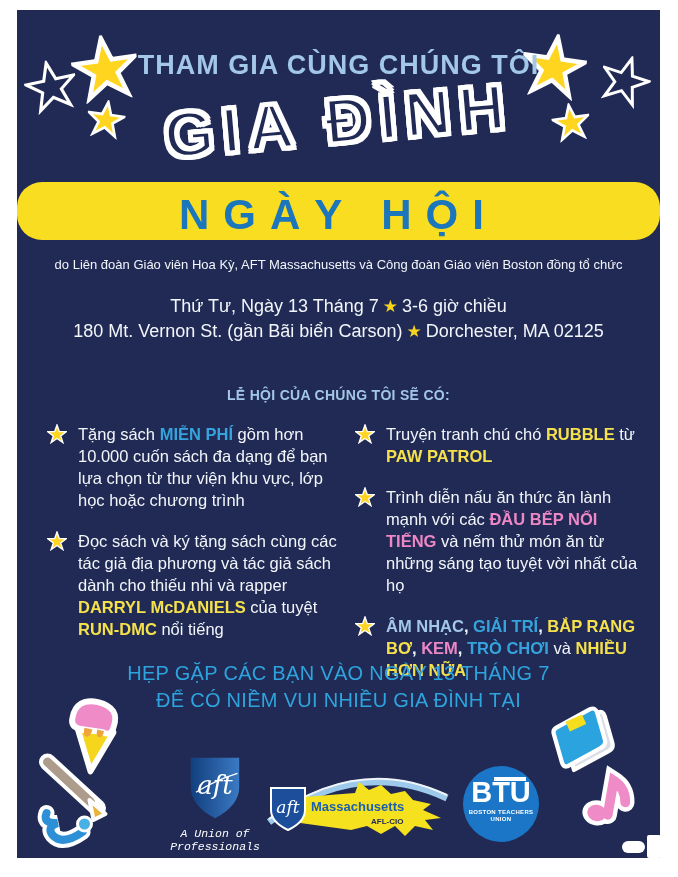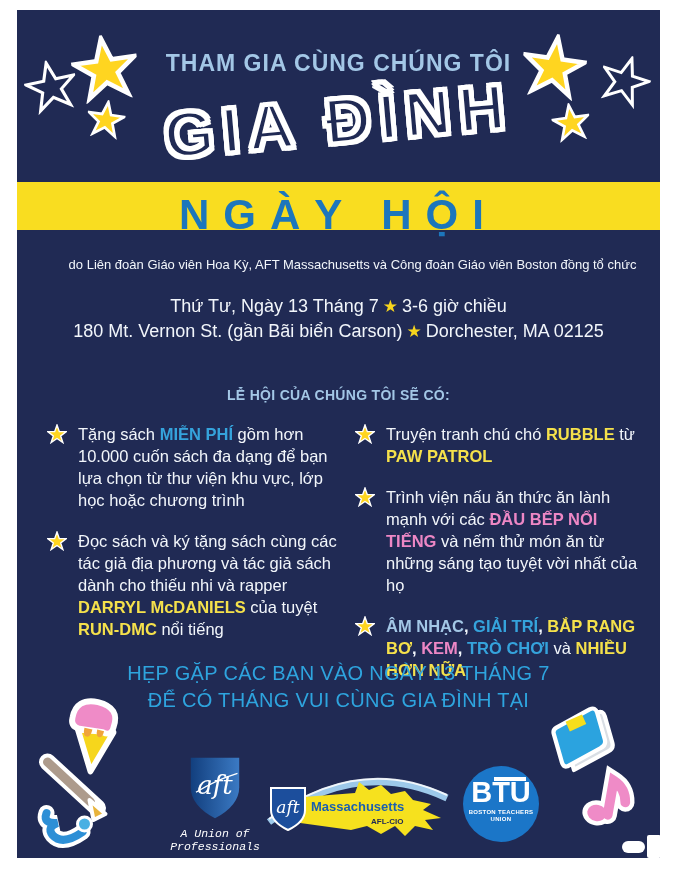--- a/index.html
+++ b/index.html
@@ -2,32 +2,32 @@
 <html><head>
 <meta charset="utf-8">
 <style>
   html,body{margin:0;padding:0;background:#ffffff;}
   .page{position:relative;width:678px;height:877px;background:#ffffff;overflow:hidden;
         font-family:"Liberation Sans", sans-serif;}
   .poster{position:absolute;left:17px;top:10px;width:643px;height:848px;background:#202A54;}
 
   
   .tagline{position:absolute;top:40px;left:0;width:100%;text-align:center;
-           color:#A3C7E6;font-weight:bold;font-size:23px;letter-spacing:1px;}
+           color:#A3C7E6;font-weight:bold;font-size:27px;letter-spacing:1px;}
   .big-title{position:absolute;top:74px;left:0;width:100%;text-align:center;
              font-size:64px;font-weight:bold;letter-spacing:8px;
              color:#202A54;transform:rotate(-5deg);
              -webkit-text-stroke:4px #ffffff;
              text-shadow:3px 3px 0 #fff,-3px -3px 0 #fff,3px -3px 0 #fff,-3px 3px 0 #fff,
                          3px 0 0 #fff,-3px 0 0 #fff,0 3px 0 #fff,0 -3px 0 #fff;}
   .deco-star{position:absolute;}
-  .banner{position:absolute;top:172px;left:0;width:100%;height:48px;background:#F9DD20;
+  .banner{position:absolute;top:172px;left:0;width:100%;height:58px;background:#F9DD20;
           text-align:center;line-height:66px;font-size:42px;font-weight:bold;
-          letter-spacing:14px;color:#1C76BC;}
-  .organizers{position:absolute;top:247px;left:14px;width:100%;text-align:center;
+          letter-spacing:14px;color:#1C76BC;border-radius:25px;}
+  .organizers{position:absolute;top:247px;left:0;width:100%;text-align:center;
               color:#F2F6FB;font-size:13px;}
 
   
   .event-block{position:absolute;top:284px;left:0;width:100%;text-align:center;
                color:#F2F6FB;font-size:18px;line-height:25px;}
   .star-glyph{color:#F7D51D;font-size:17px;padding:0 4px;}
 
   .features-heading{position:absolute;top:377px;left:0;width:100%;text-align:center;
                     color:#A3C7E6;font-weight:bold;font-size:14px;letter-spacing:0.3px;}
 
@@ -126,33 +126,33 @@
       <div class="bullet">
         <svg width="20" height="20" viewBox="0 0 100 100">
             <path d="M50 5 L61.8 38.2 96.6 38.2 68.4 59.5 79.4 92.7 50 72.4 20.6 92.7 31.6 59.5 3.4 38.2 38.2 38.2 Z" fill="#FFD520" stroke="#fff" stroke-width="7"></path>
           </svg>
         <p class="bullet-text"><span>Truyện tranh chú chó </span><span class="seg-yellow">RUBBLE</span><span> từ </span><span class="seg-yellow">PAW PATROL</span></p>
       </div>
       <div class="bullet">
         <svg width="20" height="20" viewBox="0 0 100 100">
             <path d="M50 5 L61.8 38.2 96.6 38.2 68.4 59.5 79.4 92.7 50 72.4 20.6 92.7 31.6 59.5 3.4 38.2 38.2 38.2 Z" fill="#FFD520" stroke="#fff" stroke-width="7"></path>
           </svg>
-        <p class="bullet-text"><span>Trình viện nấu ăn thức ăn lành mạnh với các </span><span class="seg-pink">ĐẦU BẾP NỔI TIẾNG</span><span> và nếm thử món ăn từ những sáng tạo tuyệt vời nhất của họ</span></p>
+        <p class="bullet-text"><span>Trình diễn nấu ăn thức ăn lành mạnh với các </span><span class="seg-pink">ĐẦU BẾP NỔI TIẾNG</span><span> và nếm thử món ăn từ những sáng tạo tuyệt vời nhất của họ</span></p>
       </div>
       <div class="bullet">
         <svg width="20" height="20" viewBox="0 0 100 100">
             <path d="M50 5 L61.8 38.2 96.6 38.2 68.4 59.5 79.4 92.7 50 72.4 20.6 92.7 31.6 59.5 3.4 38.2 38.2 38.2 Z" fill="#FFD520" stroke="#fff" stroke-width="7"></path>
           </svg>
         <p class="bullet-text"><span class="seg-pale">ÂM NHẠC</span><span class="seg-boldwhite">, </span><span class="seg-sky">GIẢI TRÍ</span><span class="seg-boldwhite">, </span><span class="seg-yellow">BẮP RANG BƠ</span><span class="seg-boldwhite">, </span><span class="seg-pink">KEM</span><span class="seg-boldwhite">, </span><span class="seg-sky">TRÒ CHƠI</span><span> và </span><span class="seg-yellow">NHIỀU HƠN NỮA</span></p>
       </div>
     </div>
 
     <div class="cta">
       <div>HẸP GẶP CÁC BẠN VÀO NGÀY 13 THÁNG 7</div>
-      <div>ĐỂ CÓ THÁNG VUI CÙNG GIA ĐÌNH TẠI</div>
+      <div>ĐỂ CÓ NIỀM VUI NHIỀU GIA ĐÌNH TẠI</div>
     </div>
 
     <svg class="sticker" style="left:40px;top:686px" width="72" height="82" viewBox="0 0 60 70">
       <g transform="rotate(14 30 35)" stroke="#fff" stroke-width="5" stroke-linejoin="round">
         <polygon points="16,32 46,27 35,64" fill="#F6D61C"></polygon>
         <path d="M9 23 Q8 6 27 5 Q47 5 45 23 Q45 31 37 29 L17 31 Q9 31 9 23 Z" fill="#EF8BC7"></path>
       </g>
       <path transform="rotate(14 30 35)" d="M21 29 q0 7 3.5 7 q3.5 0 3.5 -7" fill="#F0A43C"></path>
       <path transform="rotate(14 30 35)" d="M32 28 q0 6 3 6 q3 0 3 -6" fill="#F0A43C"></path>
     </svg>

